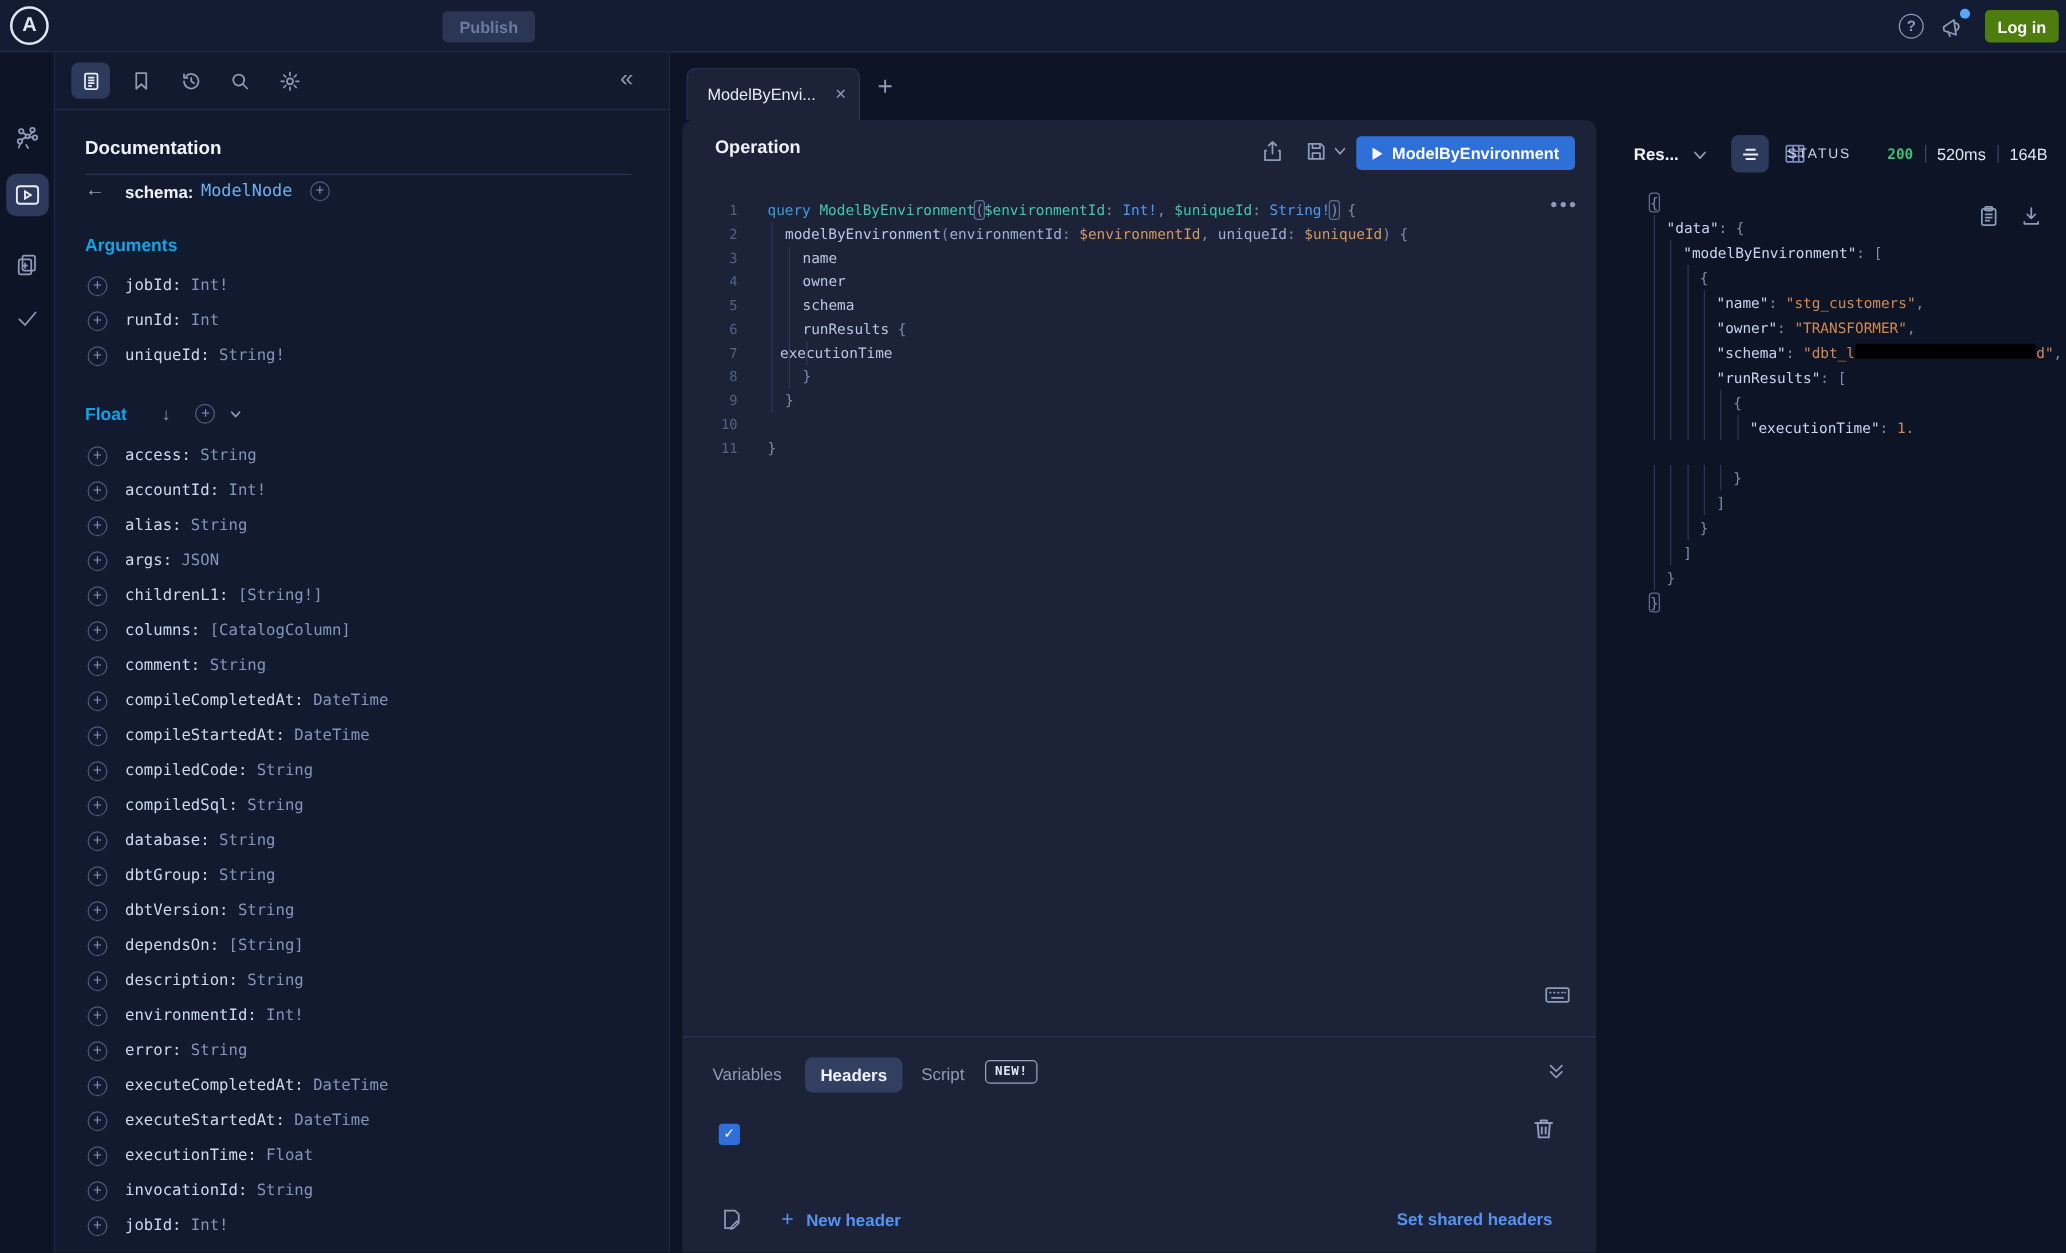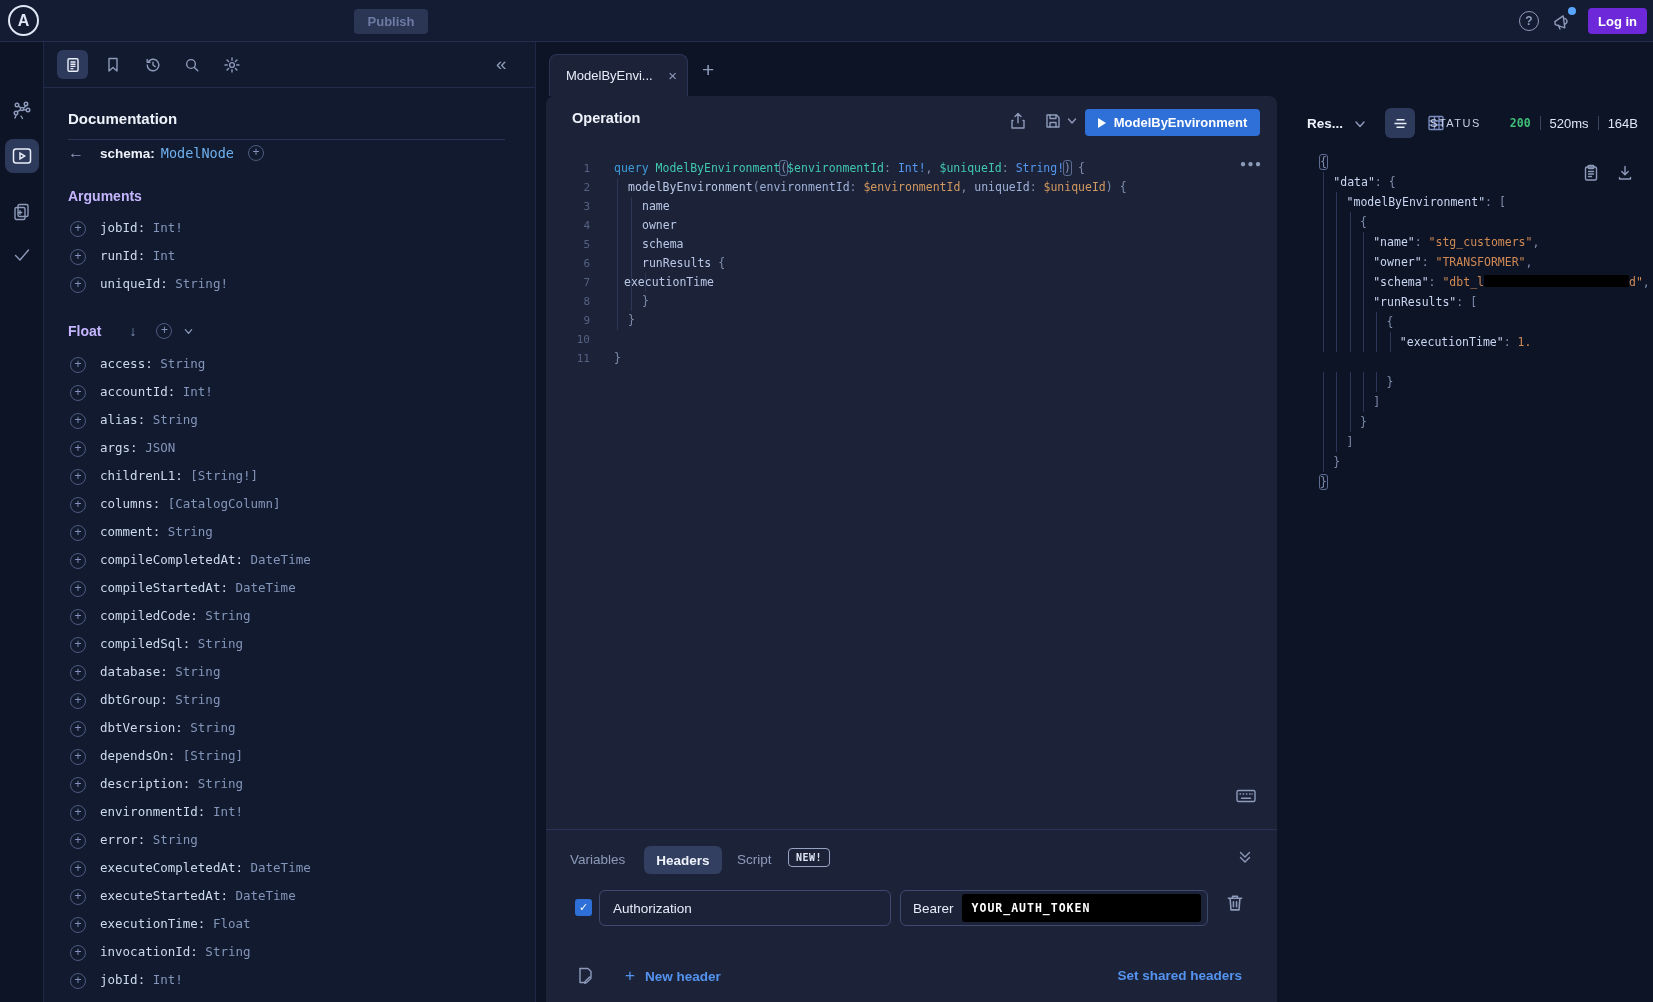--- a/index.html
+++ b/index.html
@@ -24,21 +24,21 @@
     font-size:10.5px;font-weight:bold;letter-spacing:.8px;color:#dfe6f4;}
   #env-chip .urlwrap{display:flex;align-items:center;padding:0 8px;}
   .gdot{width:7px;height:7px;border-radius:50%;background:var(--green);margin-right:8px;}
   #url-text{font-size:13px;color:#c6cfe2;max-width:170px;white-space:nowrap;overflow:hidden;}
   #publish-btn{left:354px;top:9px;width:74px;height:25px;background:#2b3554;border-radius:4px;
     color:#6e7aa4;font-weight:bold;font-size:13px;display:flex;align-items:center;justify-content:center;}
   #help-icon{left:1519px;top:11px;width:20px;height:20px;border:1.5px solid var(--muted);border-radius:50%;
     color:var(--muted);font-size:12px;font-weight:bold;display:flex;align-items:center;justify-content:center;}
   #megaphone{left:1551px;top:10px;width:24px;height:24px;}
   #notif-dot{left:1568px;top:7px;width:8px;height:8px;border-radius:50%;background:#58a6ff;}
-  #login-btn{left:1588px;top:8px;width:59px;height:26px;background:#6d28d9;border-radius:4px;color:#fff;
+  #login-btn{left:1588px;top:8px;width:59px;height:26px;background:#4d7c0f;border-radius:4px;color:#fff;
     font-weight:bold;font-size:13px;display:flex;align-items:center;justify-content:center;}
 
   
   #rail{left:0;top:42px;width:44px;height:960px;background:var(--bg);border-right:1px solid #1e2744;}
   .rail-chip{left:5px;width:34px;height:34px;border-radius:8px;background:var(--chipbg);display:flex;align-items:center;justify-content:center;}
   .rail-ic{left:11px;width:22px;height:22px;display:flex;align-items:center;justify-content:center;}
 
   
   #docs{left:44px;top:42px;width:492px;height:960px;background:var(--panel);border-right:1px solid #1e2744;}
   #docs-header{position:absolute;left:0;top:0;right:0;height:46px;border-bottom:1px solid #212b4a;}
@@ -48,21 +48,21 @@
   #docs-title{left:24px;top:68px;font-size:15px;font-weight:bold;color:#eef2fa;}
   #docs-divider{left:24px;top:97px;width:437px;height:1px;background:var(--divider);}
   #breadcrumb{left:24px;top:101px;height:20px;display:flex;align-items:center;}
   #back-arrow{color:var(--muted);font-size:16px;width:32px;}
   #bc-label{font-size:13.5px;font-weight:bold;color:#eef2fa;margin-right:6px;}
   #bc-type{font-size:13.5px;color:#6fb1f0;font-family:"DejaVu Sans Mono",monospace;}
   .pc{width:16px;height:16px;border:1px solid #4d5b80;border-radius:50%;color:#8494bb;
     font-size:12px;line-height:13px;text-align:center;flex:none;}
   .pc::before{content:"+";}
   #bc-add{margin-left:14px;}
-  .sec-title{font-size:14px;font-weight:bold;color:#c4b5fd;}
+  .sec-title{font-size:14px;font-weight:bold;color:#0ea5e9;}
   #args-title{left:24px;top:146px;}
   #fields-hdr{left:24px;top:280px;height:18px;display:flex;align-items:center;}
   #fields-hdr .sec-title{margin-right:28px;}
   #sort-icon{color:#8494bb;font-size:14px;margin-right:20px;}
   #fields-chevron{margin-left:12px;width:9px;height:9px;}
   .drow{position:absolute;left:0;right:0;height:20px;}
   .drow .pc{position:absolute;left:26px;top:2px;}
   .drow .fname{position:absolute;left:56px;top:1px;font-family:"DejaVu Sans Mono",monospace;font-size:12.5px;color:#ccd9f0;white-space:pre;}
   .drow .ftype{color:#8495ba;}
 
@@ -436,25 +436,20 @@
   <div id="bp-divider" class="abs"></div>
   <div id="bp-tab-variables" class="abs">Variables</div>
   <div id="bp-tab-headers" class="abs">Headers</div>
   <div id="bp-tab-script" class="abs">Script</div>
   <div id="new-badge" class="abs">NEW!</div>
   <svg id="bp-collapse" class="abs ico" viewBox="0 0 18 18">
     <path d="M4.5 4.5L9 9l4.5-4.5M4.5 9.5L9 14l4.5-4.5"></path>
   </svg>
 
   <div id="hdr-check" class="abs">✓</div>
-  <div id="hdr-key" class="abs">Authorization</div>
-  <div id="hdr-val" class="abs">
-    <span id="hdr-val-prefix">Bearer</span>
-    <span id="hdr-token">YOUR_AUTH_TOKEN</span>
-  </div>
   <svg id="trash-icon" class="abs ico" viewBox="0 0 18 18">
     <path d="M3 4.8h12M6.8 4.8V3h4.4v1.8M4.6 4.8l.8 10.4h7.2l.8-10.4M7.6 8v4.4M10.4 8v4.4"></path>
   </svg>
 
   <svg id="env-edit-icon" class="abs ico" viewBox="0 0 19 19">
     <path d="M4 2.5h8l3 3V11"></path>
       <path d="M4 2.5v14h6"></path>
       <path d="M15 12.3l-4.3 4.3-2 .6.6-2 4.3-4.3z"></path>
   </svg>
   <div id="new-header" class="abs">

